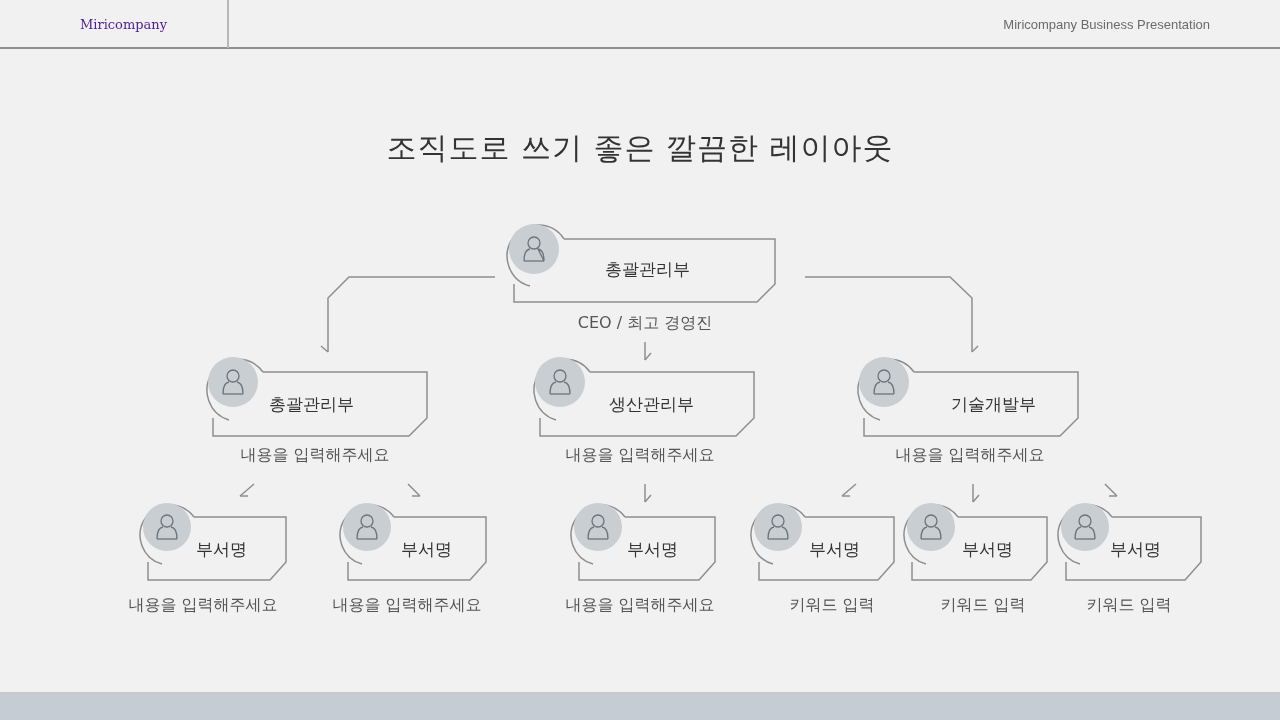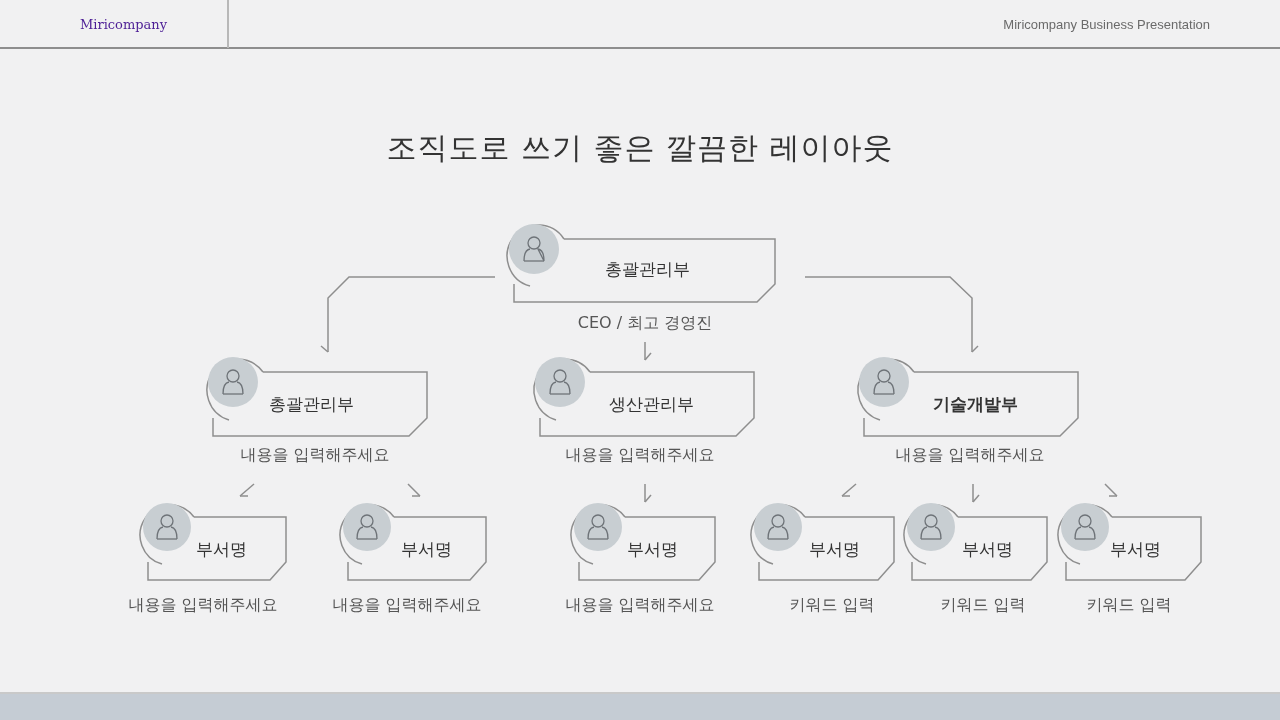--- a/index.html
+++ b/index.html
@@ -106,21 +106,21 @@
   <svg width="235" height="90">
     <path d="M 64 24 L 228 24 L 228 70 L 210 88 L 14 88 L 14 70" fill="none" stroke="#8e8e8e" stroke-width="1.5"></path>
     <path d="M 30 72 A 31 31 0 1 1 64 24" fill="none" stroke="#8e8e8e" stroke-width="1.5"></path>
     <circle cx="34" cy="34" r="25" fill="#c8ced2"></circle>
   </svg>
   <svg width="235" height="90">
     <circle cx="34" cy="28" r="6" fill="none" stroke="#6e7378" stroke-width="1.3"></circle>
     <path d="M 24 46 Q 24 35 30 34 M 38 34 Q 44 35 44 46" fill="none" stroke="#6e7378" stroke-width="1.3"></path>
     <path d="M 24 46 L 44 46" stroke="#6e7378" stroke-width="1.3"></path>
   </svg>
-  <span class="label" style="left:83px;top:45px;font-weight:bold;">기술개발부</span>
+  <span class="label" style="left:101px;top:45px;">기술개발부</span>
 </div>
 <div class="desc" style="left:870px;top:445px;width:200px;">내용을 입력해주세요</div>
 
 <div class="node" style="left:134px;top:494px;width:160px;height:90px;">
   <svg width="160" height="90">
     <path d="M 60 23 L 152 23 L 152 68 L 136 86 L 14 86 L 14 68" fill="none" stroke="#8e8e8e" stroke-width="1.5"></path>
     <path d="M 28 70 A 30 30 0 1 1 60 23" fill="none" stroke="#8e8e8e" stroke-width="1.5"></path>
     <circle cx="33" cy="33" r="24" fill="#c8ced2"></circle>
   </svg>
   <svg width="160" height="90">

